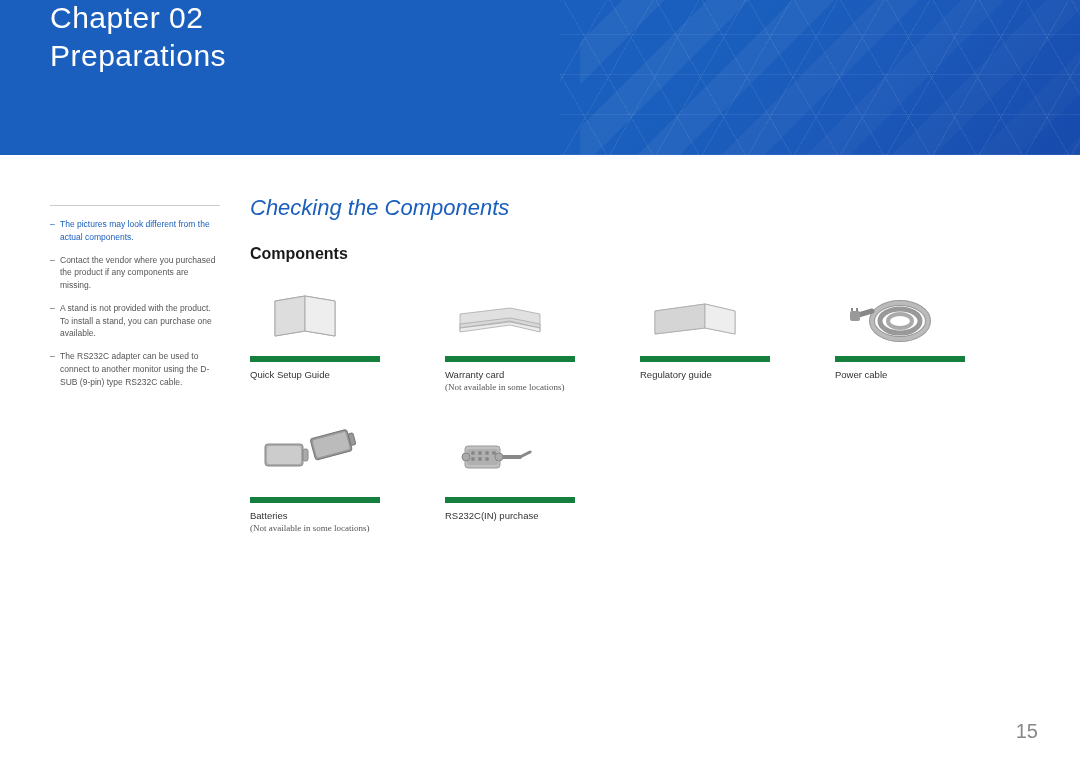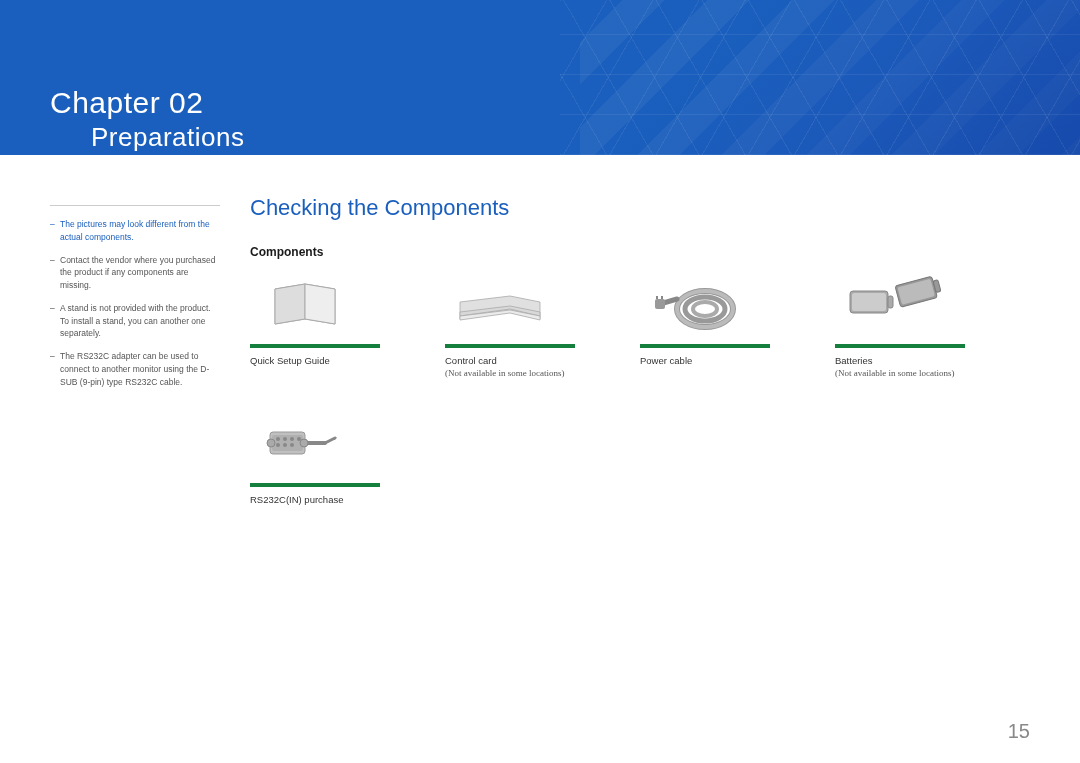--- a/index.html
+++ b/index.html
@@ -13,21 +13,21 @@
     }
 
     
     .header-banner {
       width: 100%;
       height: 155px;
       background: #1a5fbd;
       position: relative;
       overflow: hidden;
       display: flex;
-      align-items: flex-end;
+      align-items: flex-start;
       padding-left: 50px;
     }
 
     .header-banner::before {
       content: '';
       position: absolute;
       right: 0;
       top: 0;
       width: 500px;
       height: 100%;
@@ -67,26 +67,25 @@
 
     .header-chapter {
       font-size: 30px;
       font-weight: 300;
       color: #ffffff;
       letter-spacing: 0.5px;
       line-height: 1.2;
     }
 
     .header-title {
-      font-size: 26px;
+      font-size: 30px;
       font-weight: 300;
       color: #ffffff;
       letter-spacing: 0.5px;
       line-height: 1.3;
-      margin-left: 41px;
     }
 
     
     .main-content {
       display: flex;
       padding: 40px 50px 30px 50px;
       gap: 30px;
     }
 
     
@@ -125,27 +124,28 @@
     
     .content {
       flex: 1;
     }
 
     .section-title {
       font-size: 22px;
       font-weight: 400;
       color: #1a5fbd;
       margin-bottom: 24px;
+      font-style: italic;
     }
 
     .subsection-title {
-      font-size: 12px;
+      font-size: 16px;
       font-weight: 600;
       color: #1a1a1a;
-      margin-bottom: 12px;
+      margin-bottom: 20px;
     }
 
     
     .components-grid {
       display: grid;
       grid-template-columns: repeat(4, 1fr);
       gap: 0;
       row-gap: 30px;
     }
 
@@ -162,36 +162,36 @@
       margin-bottom: 8px;
       display: flex;
       align-items: center;
       justify-content: center;
     }
 
     .component-label {
       font-size: 9.5px;
       color: #333333;
       line-height: 1.4;
-      border-top: 4px solid #15803d;
+      border-top: 6px solid #15803d;
       padding-top: 6px;
       width: 130px;
     }
 
     .component-label .sub-label {
       font-size: 9px;
       color: #555555;
       font-family: Liberation Serif, serif;
     }
 
     
     .page-number {
       position: absolute;
       bottom: 20px;
-      right: 50px;
+      right: 42px;
       font-size: 20px;
       color: #888888;
       font-weight: 300;
     }
 
     
     svg {
       overflow: visible;
     }
   </style>
@@ -205,21 +205,21 @@
     <div class="header-title">Preparations</div>
   </div>
 </div>
 
 <div class="main-content">
 
   <div class="sidebar">
     <hr class="sidebar-divider">
     <div class="sidebar-note blue-text">The pictures may look different from the actual components.</div>
     <div class="sidebar-note">Contact the vendor where you purchased the product if any components are missing.</div>
-    <div class="sidebar-note">A stand is not provided with the product. To install a stand, you can another one separately.</div>
+    <div class="sidebar-note">A stand is not provided with the product. To install a stand, you can purchase one available.</div>
     <div class="sidebar-note">The RS232C adapter can be used to connect to another monitor using the D-SUB (9-pin) type RS232C cable.</div>
   </div>
 
   <div class="content">
     <div class="section-title">Checking the Components</div>
     <div class="subsection-title">Components</div>
 
     <div class="components-grid">
 
       <div class="component-item">
@@ -239,25 +239,38 @@
       <div class="component-item">
         <div class="component-icon">
 
           <svg width="100" height="60" viewBox="0 0 100 60">
             <polygon points="10,45 60,38 90,45 90,28 60,22 10,28" fill="#e0e0e0" stroke="#aaaaaa" stroke-width="0.8"></polygon>
             <polygon points="10,42 60,35 90,42 90,38 60,32 10,38" fill="#d8d8d8" stroke="#aaaaaa" stroke-width="0.8"></polygon>
             <polygon points="10,46 60,39 90,46 90,42 60,36 10,42" fill="#ebebeb" stroke="#aaaaaa" stroke-width="0.8"></polygon>
           </svg>
         </div>
         <div class="component-label">
-          <div>Control card</div>
+          <div>Warranty card</div>
           <div class="sub-label">(Not available in some locations)</div>
         </div>
       </div>
 
+      <div class="component-item">
+        <div class="component-icon">
+
+          <svg width="90" height="60" viewBox="0 0 90 60">
+            <polygon points="5,48 55,42 85,48 85,25 55,18 5,25" fill="#e8e8e8" stroke="#aaaaaa" stroke-width="0.8"></polygon>
+            <polygon points="5,48 55,42 55,18 5,25" fill="#d5d5d5" stroke="#aaaaaa" stroke-width="0.8"></polygon>
+            <polygon points="55,42 85,48 85,25 55,18" fill="#eeeeee" stroke="#aaaaaa" stroke-width="0.8"></polygon>
+          </svg>
+        </div>
+        <div class="component-label">
+          <span>Regulatory guide</span>
+        </div>
+      </div>
 
       <div class="component-item">
         <div class="component-icon">
 
           <svg width="90" height="60" viewBox="0 0 90 60">
 
             <ellipse cx="55" cy="35" rx="28" ry="18" fill="none" stroke="#999999" stroke-width="6"></ellipse>
             <ellipse cx="55" cy="35" rx="28" ry="18" fill="none" stroke="#bbbbbb" stroke-width="4"></ellipse>
             <ellipse cx="55" cy="35" rx="20" ry="12" fill="none" stroke="#999999" stroke-width="5"></ellipse>
             <ellipse cx="55" cy="35" rx="12" ry="7" fill="none" stroke="#aaaaaa" stroke-width="4"></ellipse>

